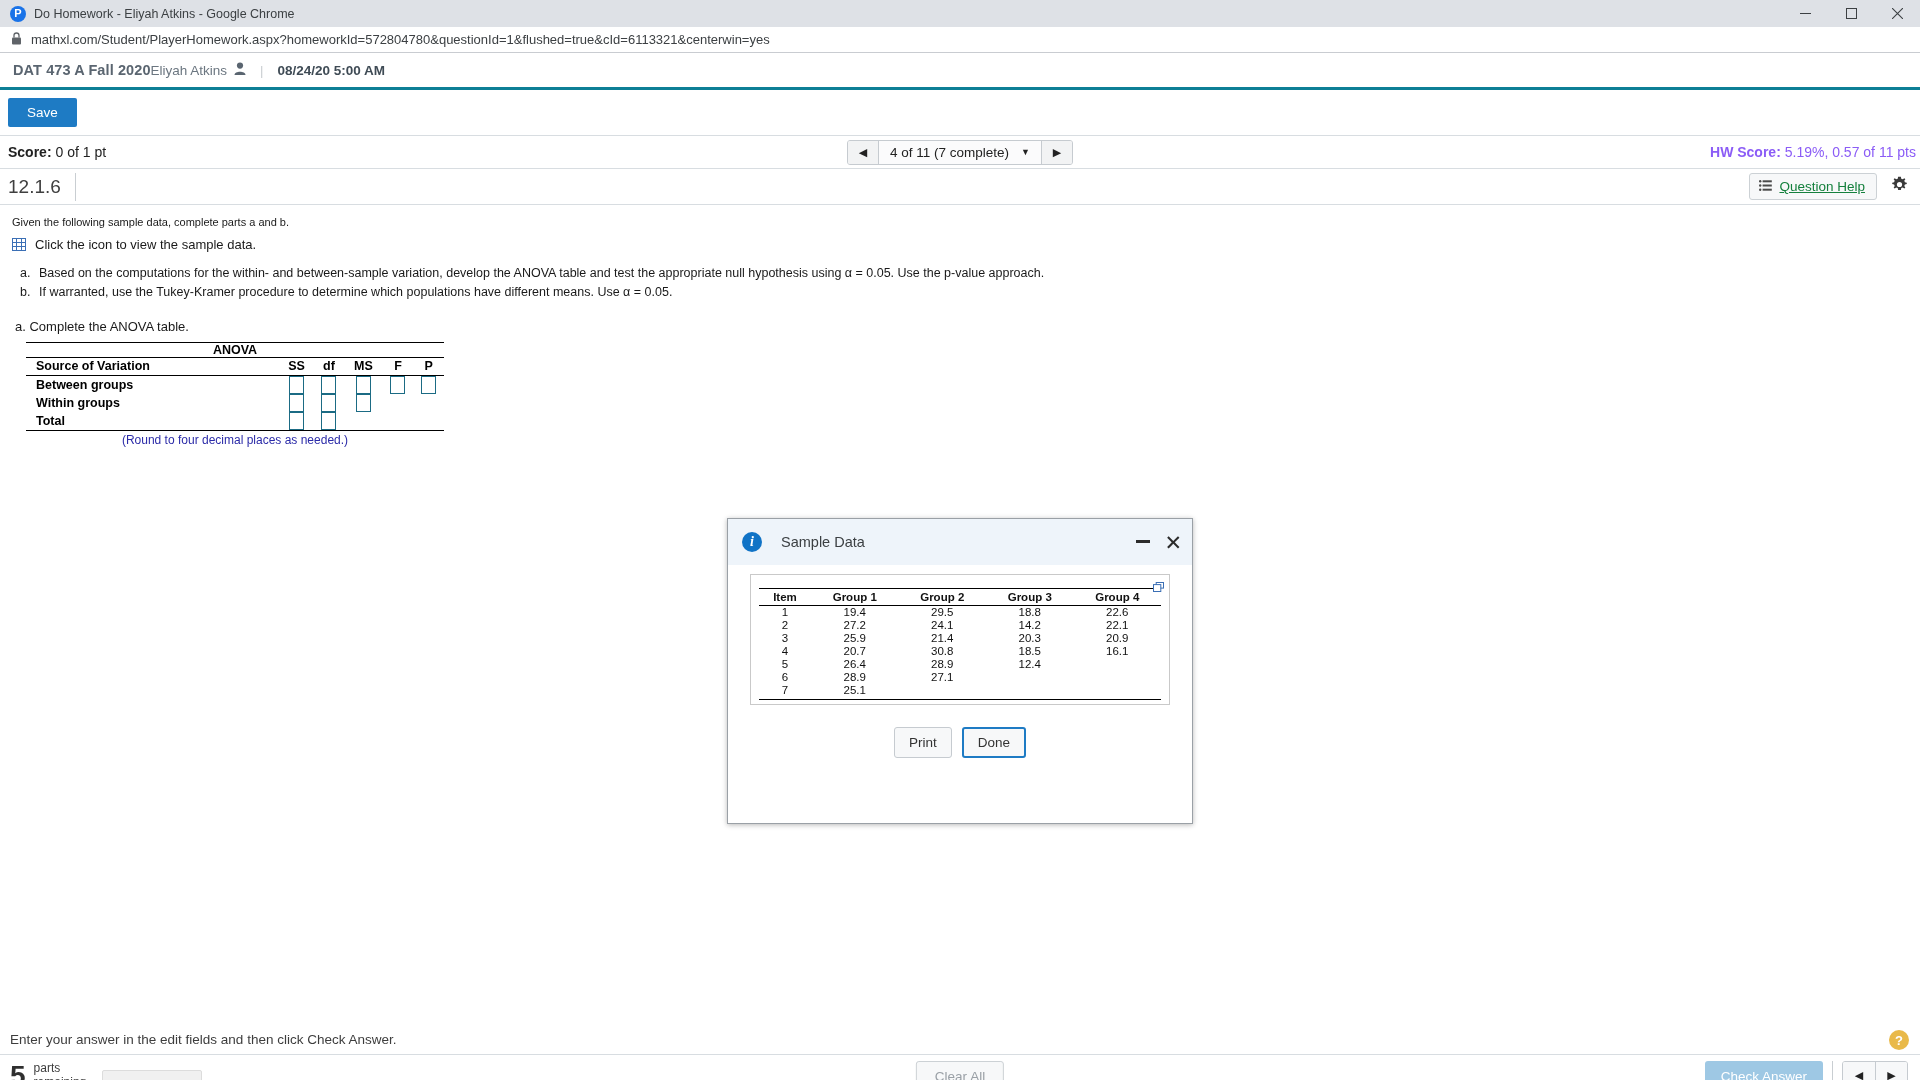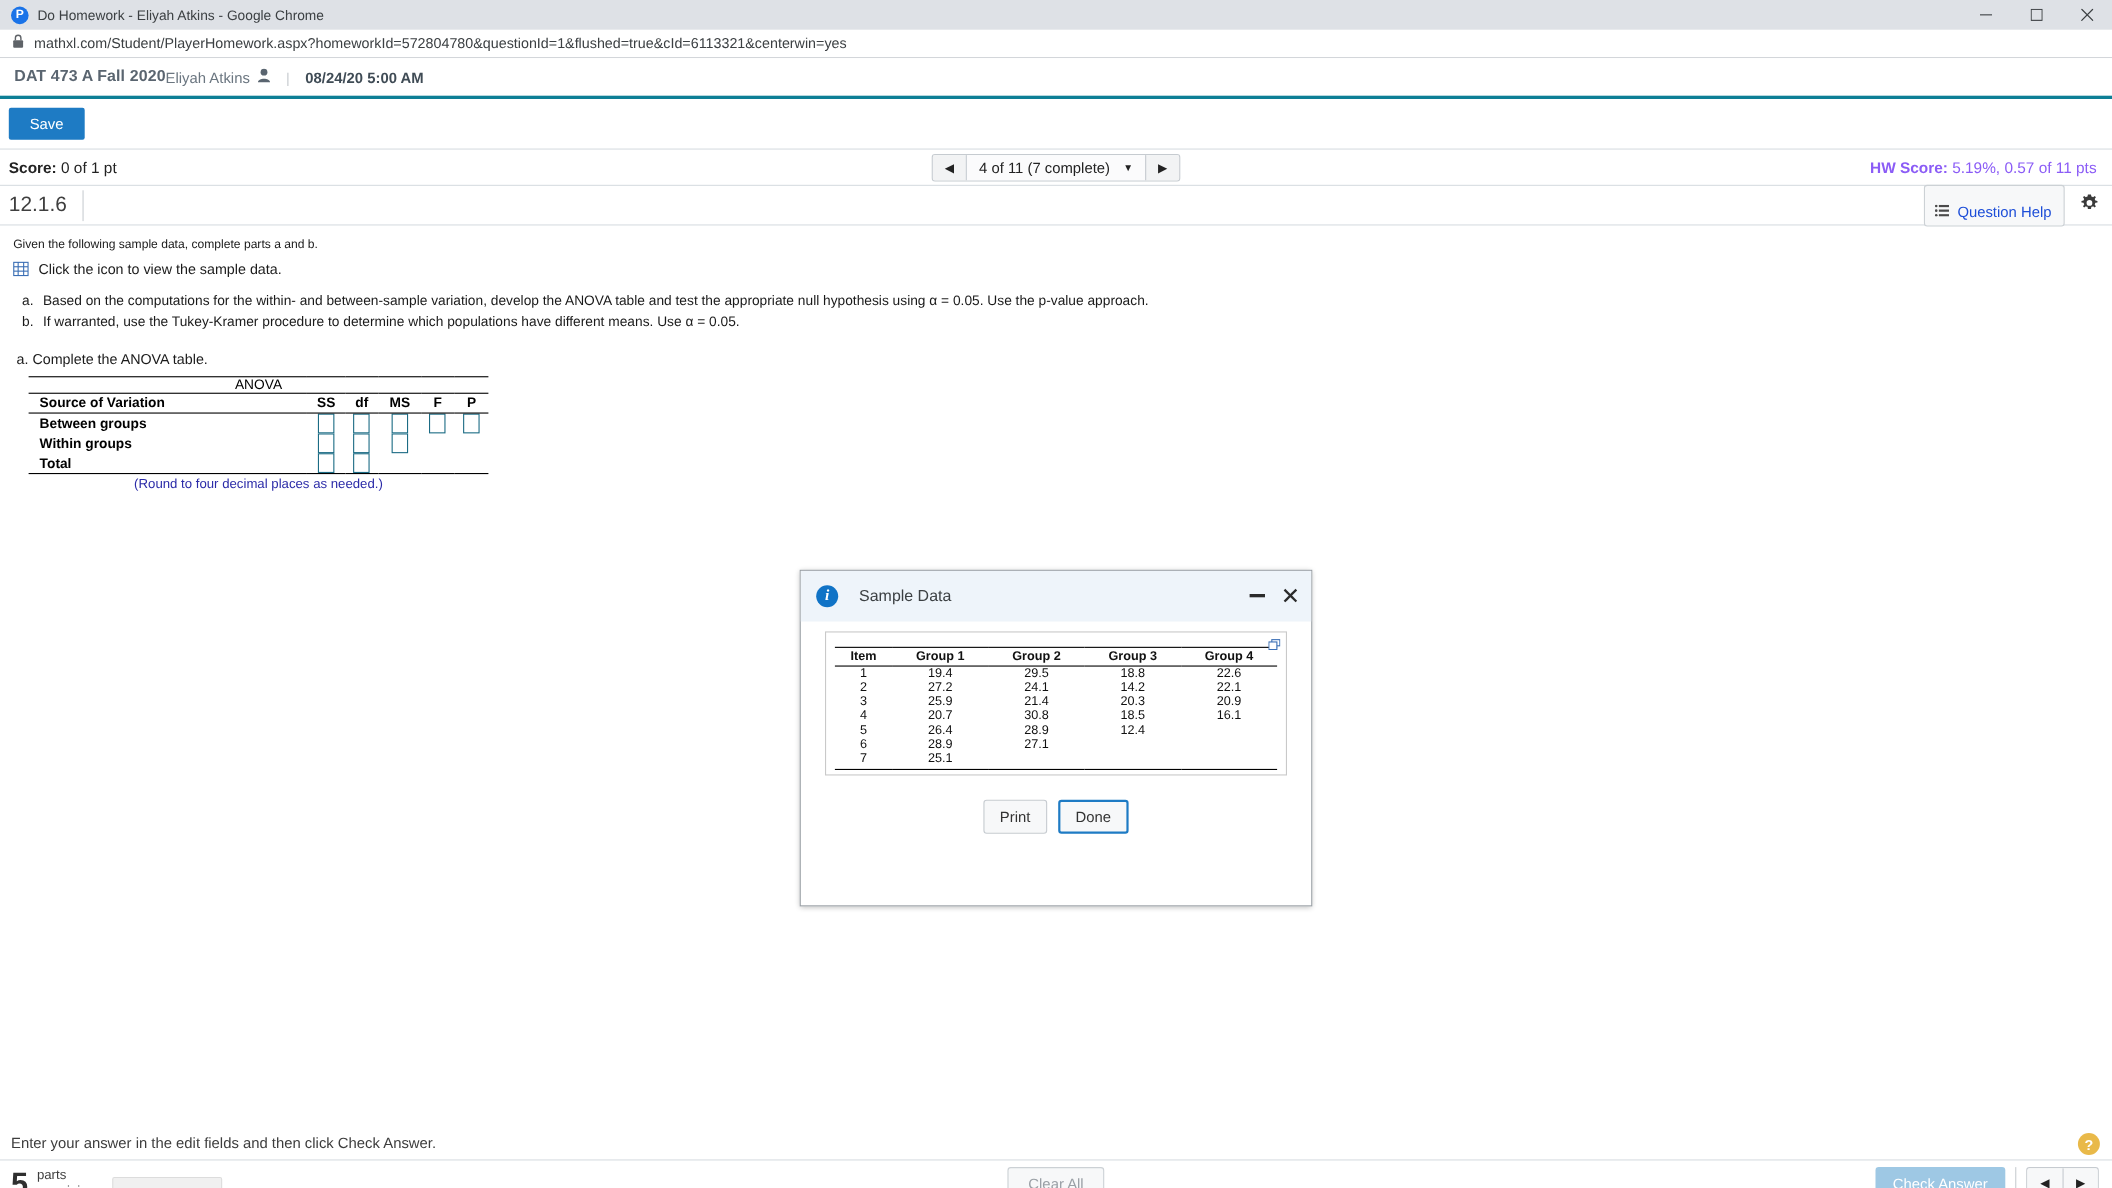--- a/index.html
+++ b/index.html
@@ -118,21 +118,21 @@
     cursor: pointer;
     font-family: "Liberation Sans", sans-serif;
   }
 
   .score-row {
     height: 33px;
     display: flex;
     align-items: center;
     position: relative;
     border-bottom: 1px solid #d8dde1;
-    padding: 0 14px 0 8px;
+    padding: 0 4px 0 8px;
   }
   .score-left { font-size: 14px; color:#222; }
   .score-left b { font-weight: bold; }
   .pager {
     position: absolute;
     left: 50%; transform: translateX(-50%);
     display: flex;
     align-items: stretch;
     border: 1px solid #c6cbd0;
     border-radius: 3px;
@@ -172,23 +172,24 @@
     font-size: 19px; color:#3f3f3f;
     padding-right: 14px;
     border-right: 1px solid #c9ced2;
     height: 28px; display:flex; align-items:center;
   }
   .qhelp-wrap { margin-left:auto; display:flex; align-items:center; gap: 14px; }
   .qhelp-btn {
     display:flex; align-items:center; gap:7px;
     border:1px solid #ccd1d5; border-radius:3px;
     background:#f7f8f9;
-    padding: 16px 11px 5px 9px;
-    font-size:13.5px; color:#1d4ed8;
+    padding: 5px 11px 5px 9px;
+    font-size:13.5px; color:#15803d;
     cursor:pointer;
+    text-decoration:underline;
   }
   .gear { font-size:18px; color:#3a3a3a; cursor:pointer; }
 
   
   .qbody { padding: 11px 12px 0 12px; }
   .q-intro { font-size: 11px; color:#1a1a1a; margin-bottom: 9px; }
   .q-iconline { display:flex; align-items:center; gap:9px; margin-bottom: 12px; }
   .grid-icon {
     width: 14px; height: 13px;
     background: #3b6fb5;
@@ -214,21 +215,21 @@
   
   .anova-wrap { margin-left: 14px; width: 418px; }
   .anova-table {
     border-collapse: collapse;
     width: 418px;
     font-size: 12.5px;
     color: #000;
   }
   .anova-title-cell {
     text-align: center;
-    font-weight: normal;
+    font-weight: bold;
     font-size: 12.5px;
     padding: 2px 0 2px 0;
     border-top: 1.3px solid #000;
     border-bottom: 0.8px solid #000;
   }
   .anova-table th {
     font-weight: bold;
     font-size: 12.5px;
     padding: 1px 0 2px 0;
     border-bottom: 1.3px solid #000;

